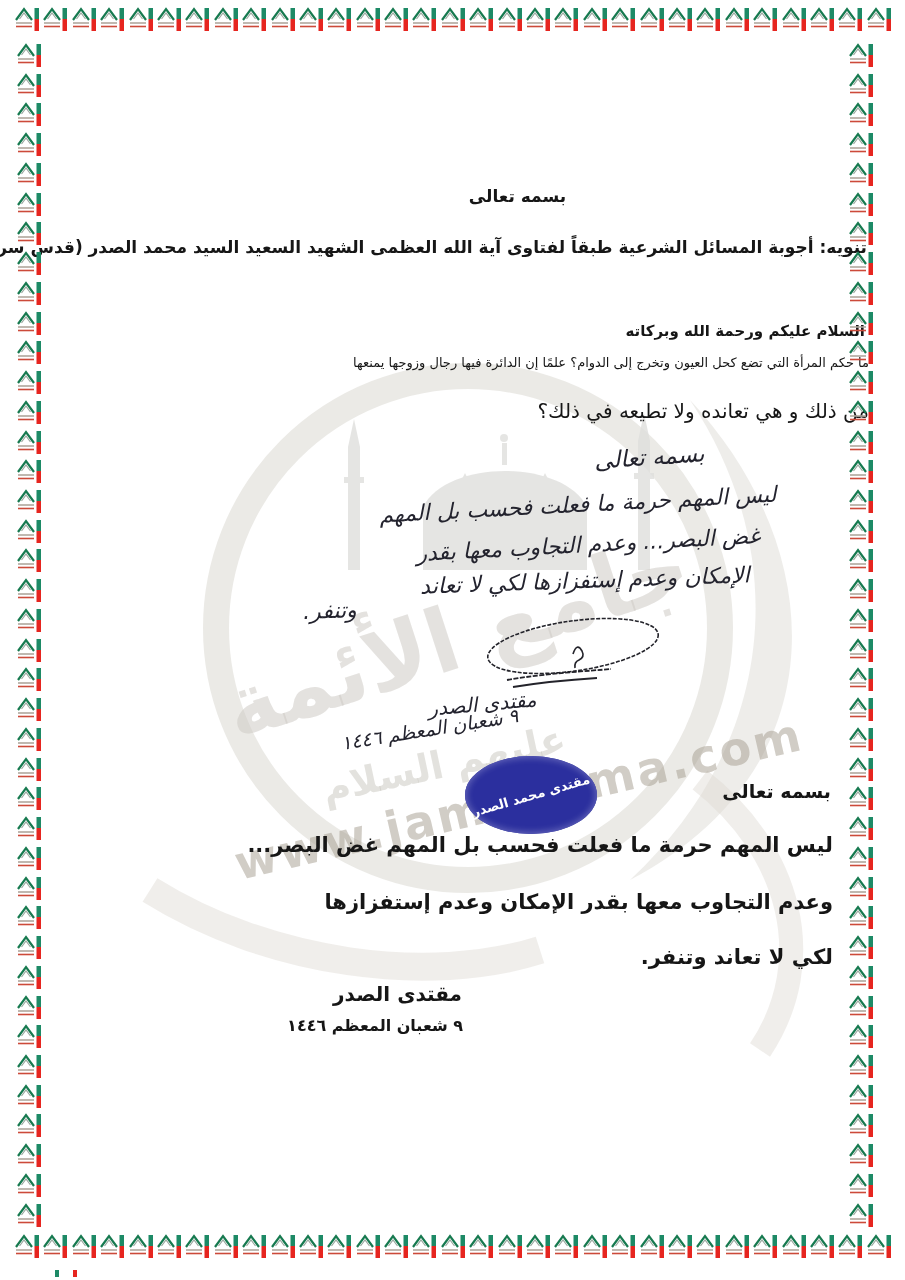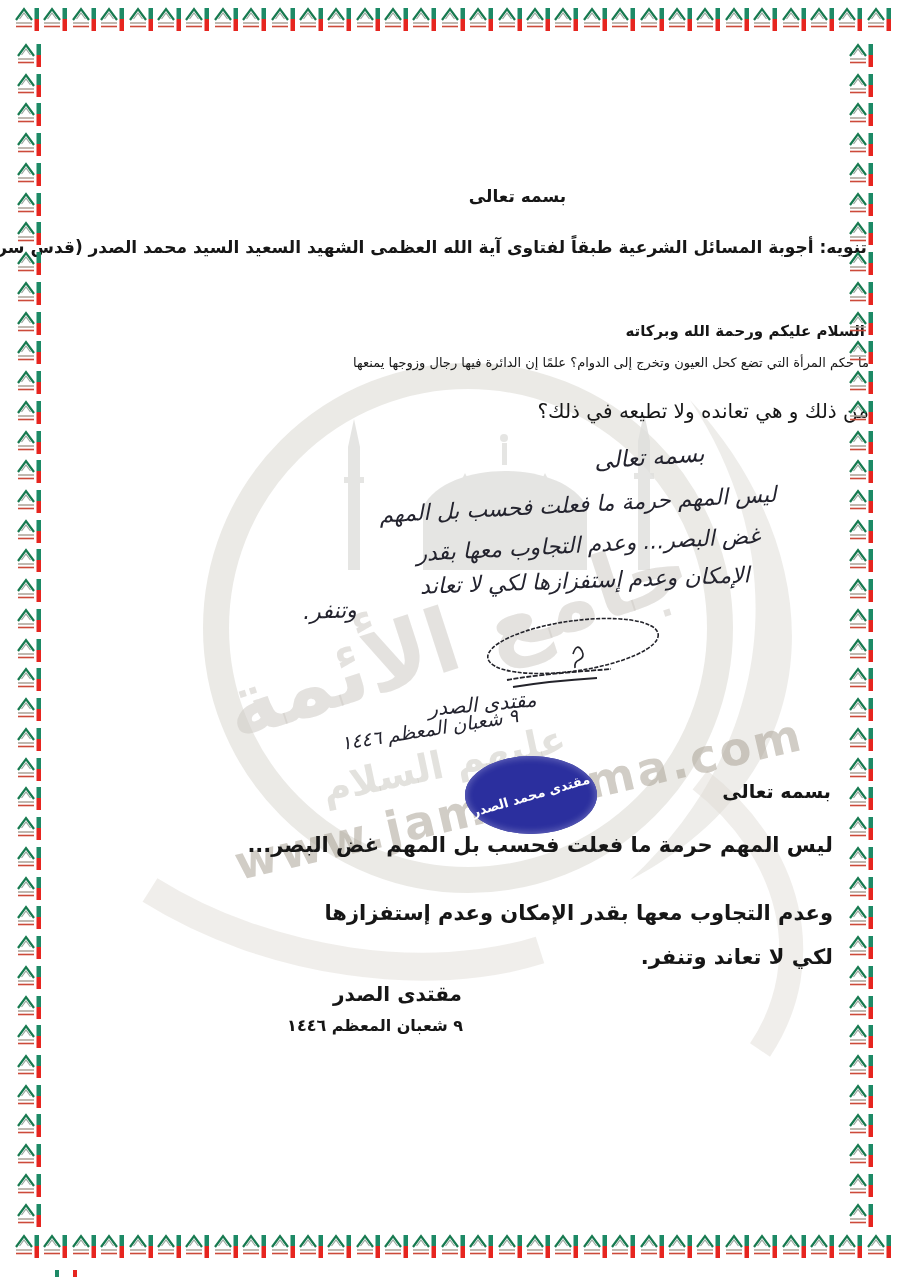--- a/index.html
+++ b/index.html
@@ -40,21 +40,21 @@
   .hw-4{right:548px;top:598px;font-size:22px;transform:rotate(-2deg);}
   .sig{position:absolute;left:455px;top:610px;z-index:2;}
   .hw-name{right:368px;top:692px;font-size:20px;transform:rotate(-5deg);}
   .hw-date{right:386px;top:718px;font-size:19px;transform:rotate(-9deg);}
   .stamp{position:absolute;left:465px;top:756px;width:132px;height:78px;z-index:2;
          background:#2b2f9e;border-radius:50%;display:flex;align-items:center;justify-content:center;
          box-shadow:inset 0 0 6px 2px rgba(255,255,255,0.25), inset 0 0 0 3px rgba(43,47,158,0.9);}
   .stamp span{color:#ffffff;font-size:13px;font-weight:bold;transform:rotate(-16deg);direction:rtl;white-space:nowrap;}
   .t-bas{right:74px;top:780px;font-weight:bold;font-size:19px;}
   .t-1{right:72px;top:833px;font-weight:bold;font-size:21px;margin-left:24px;}
-  .t-2{right:72px;top:890px;font-weight:bold;font-size:21px;margin-top:11px;}
+  .t-2{right:72px;top:890px;font-weight:bold;font-size:21px;}
   .t-3{right:72px;top:945px;font-weight:bold;font-size:21px;text-align:center;}
   .t-name{right:443px;top:982px;font-weight:bold;font-size:20px;}
   .t-date{right:442px;top:1016px;font-weight:bold;font-size:16px;}
 </style>
 </head>
 <body>
 
 <div class="page">
 
   <div class="wm">

